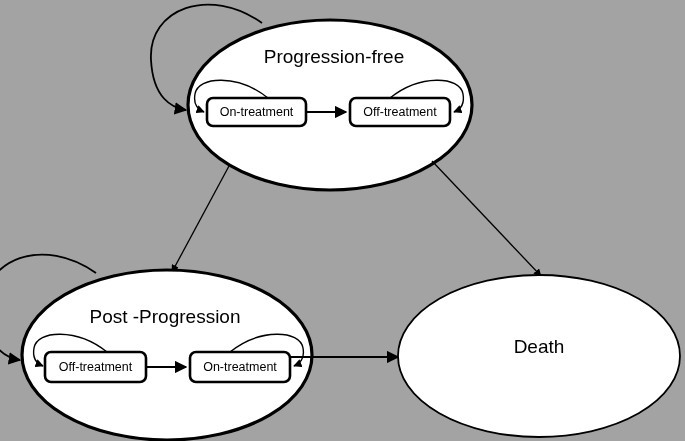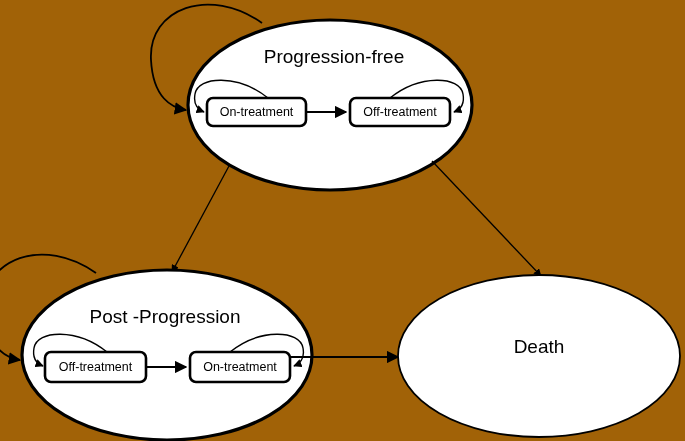--- a/index.html
+++ b/index.html
@@ -7,21 +7,21 @@
     padding: 0;
     background: #ffffff;
   }
   body {
     font-family: "Liberation Sans", sans-serif;
   }
   #canvas {
     position: relative;
     width: 685px;
     height: 441px;
-    background: #a16207;
+    background: #a3a3a3;
     overflow: hidden;
   }
   svg#diagram {
     position: absolute;
     left: 0;
     top: 0;
     width: 685px;
     height: 441px;
   }
   .state-ellipse {

